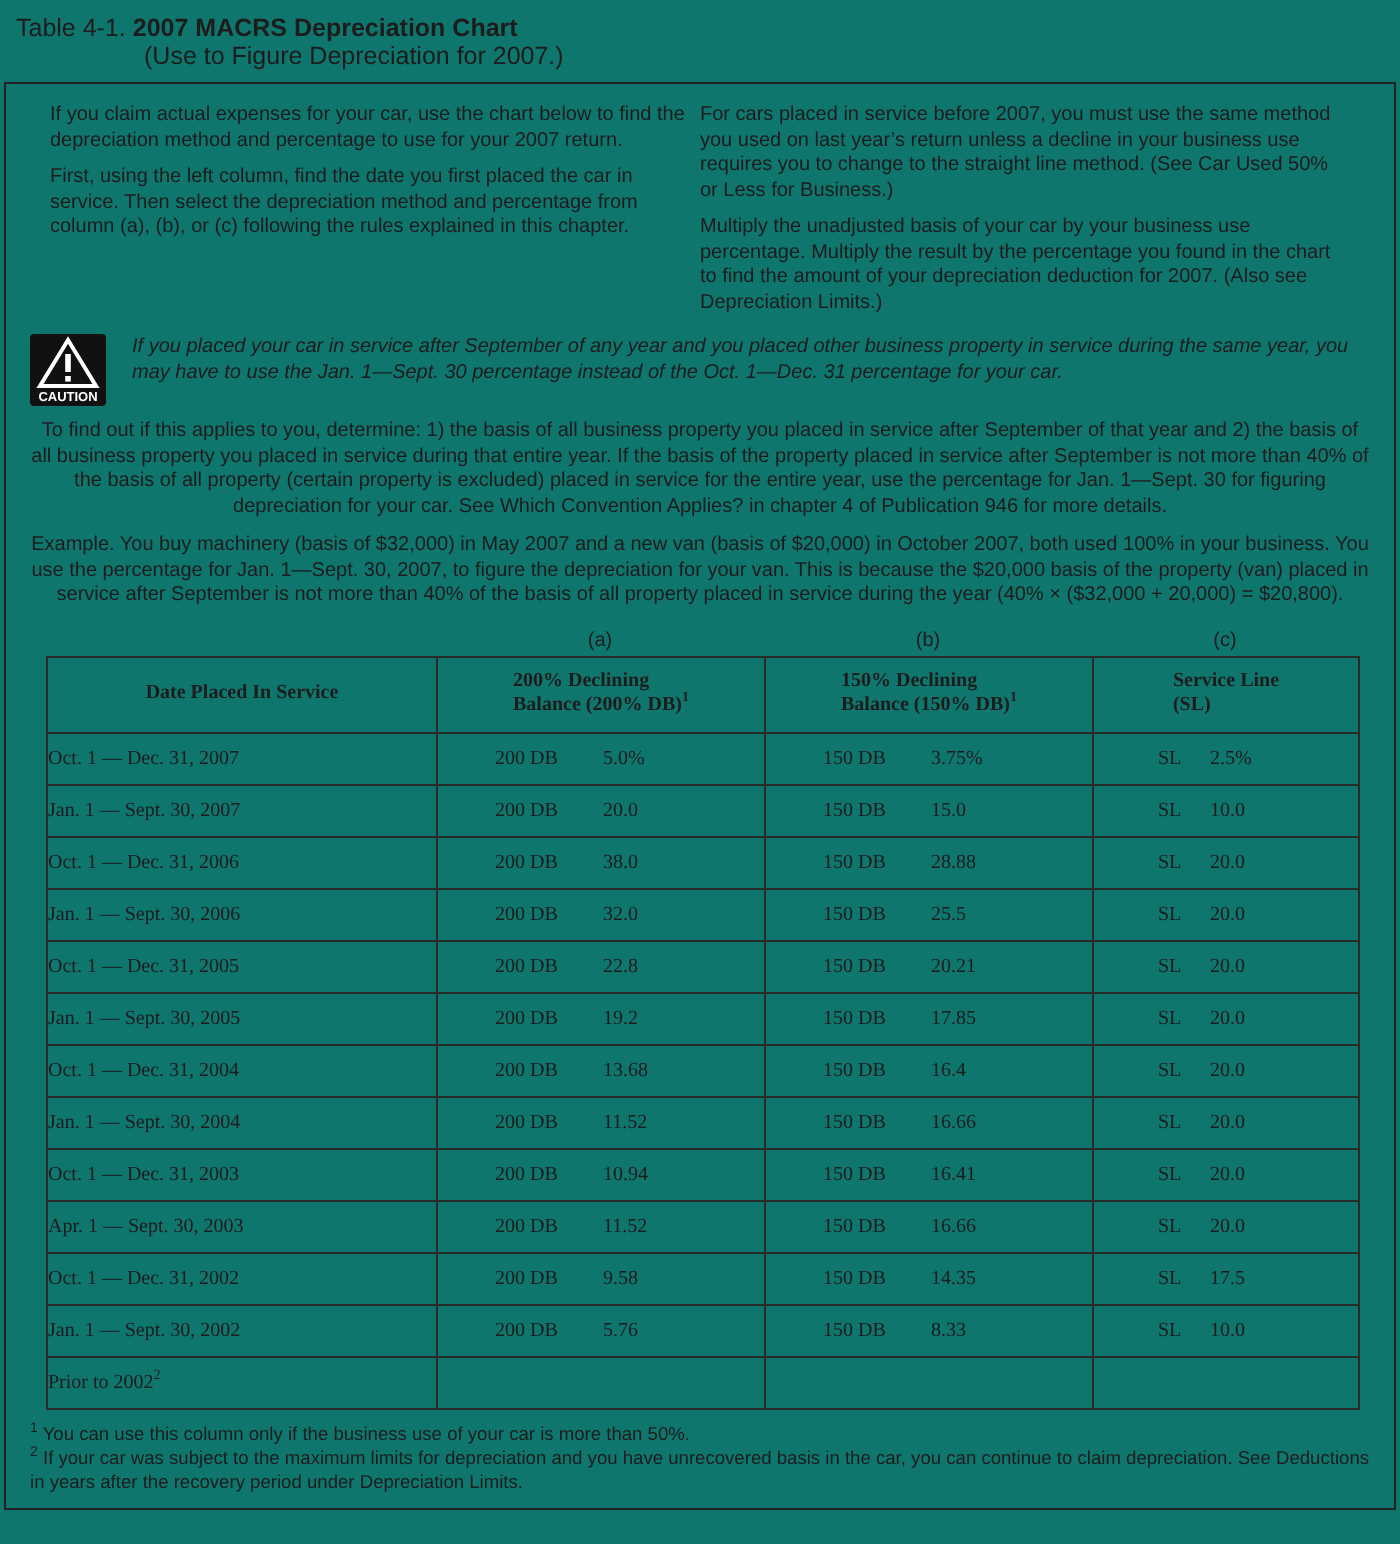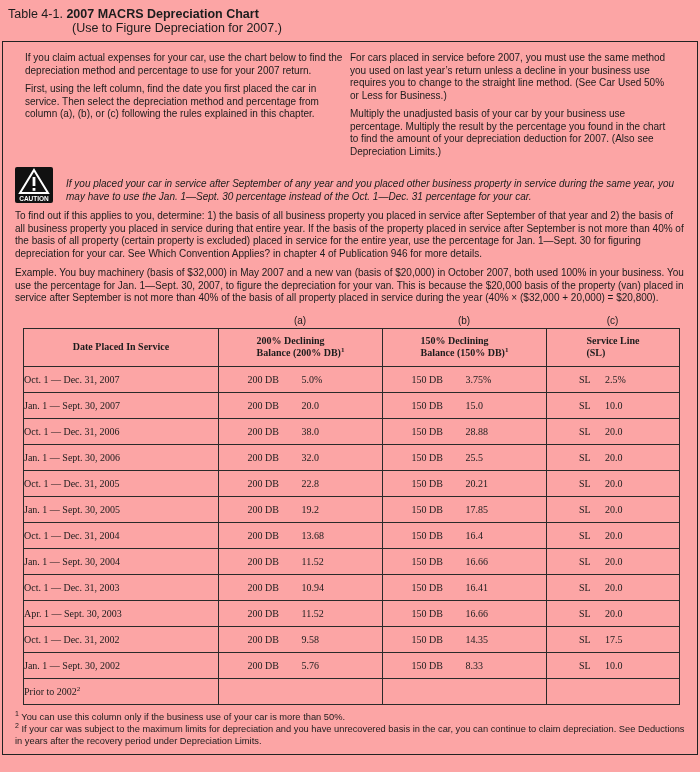--- a/index.html
+++ b/index.html
@@ -1,20 +1,20 @@
 <!DOCTYPE html>
 <html><head>
 <meta charset="utf-8">
 <style>
   * { margin:0; padding:0; box-sizing:border-box; }
   html,body { background:#fff; }
   .page {
     position:relative;
     width:700px; height:772px;
-    background:#fca5a5;
+    background:#0f766e;
     color:#1c1c1c;
     font-family:"Liberation Sans", sans-serif;
     font-size:10px;
     overflow:hidden;
   }
   
   .title-block { padding:7px 0 5px 8px; font-size:12.5px; line-height:14px; }
   .title-prefix { font-weight:normal; }
   .title-main { font-weight:bold; }
   .title-sub { padding-left:64px; font-weight:normal; }
@@ -29,26 +29,26 @@
   }
 
   p { line-height:12.5px; }
   .ital { }
 
   
   .two-col { display:grid; grid-template-columns:1fr 1fr; margin:1px 10px 0 10px; }
   .two-col p + p { margin-top:6px; }
 
   
-  .caution-row { display:flex; align-items:flex-end; gap:13px; margin:9px 2px 7px 0; }
+  .caution-row { display:flex; align-items:flex-start; gap:13px; margin:9px 2px 7px 0; }
   .caution-icon { flex:0 0 38px; }
   .caution-text { font-style:italic; flex:1; line-height:13px; }
 
   
-  .para { margin-top:7px; }
+  .para { margin-top:7px;text-align:center; }
 
   
   .table-section { margin:9px 0 0 8px; width:656px; }
   .col-letters {
     display:grid;
     grid-template-columns:195px 164px 164px 133px;
     font-size:10px; line-height:13px; height:14px;
   }
   .col-letters span { text-align:center; }
   table.dep {

